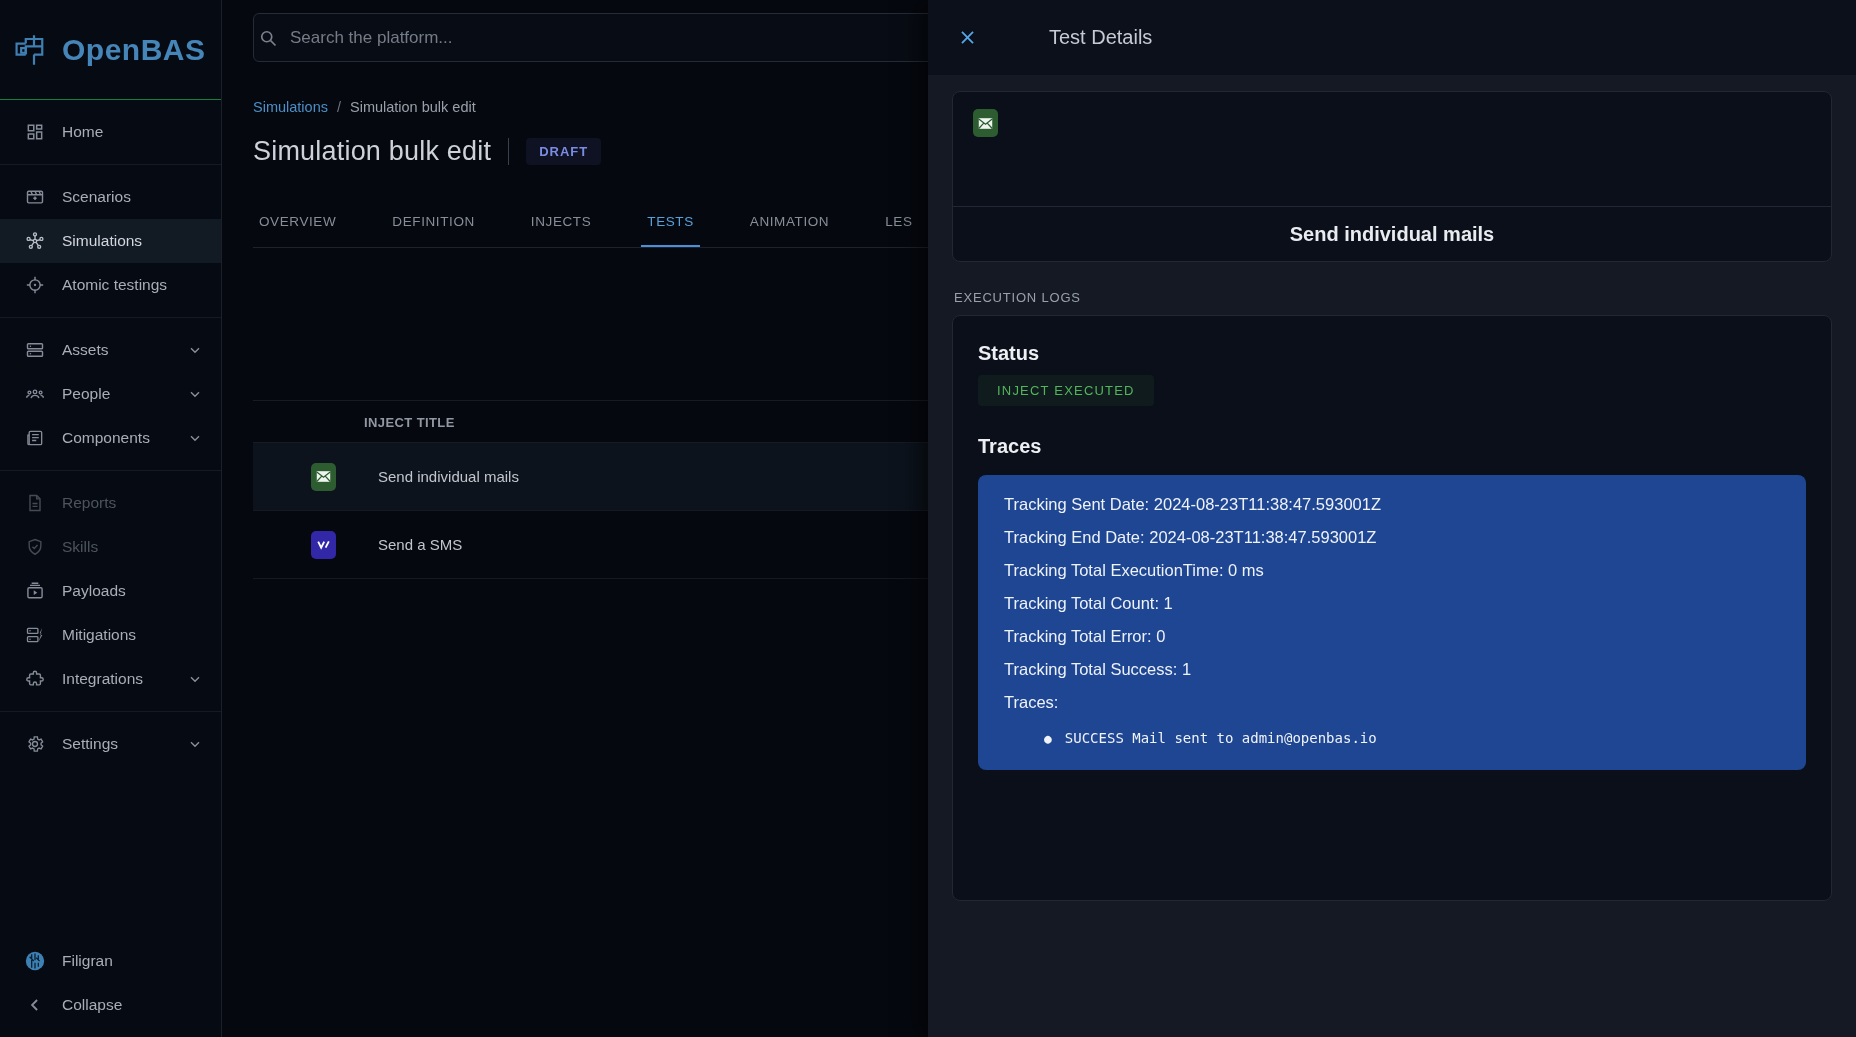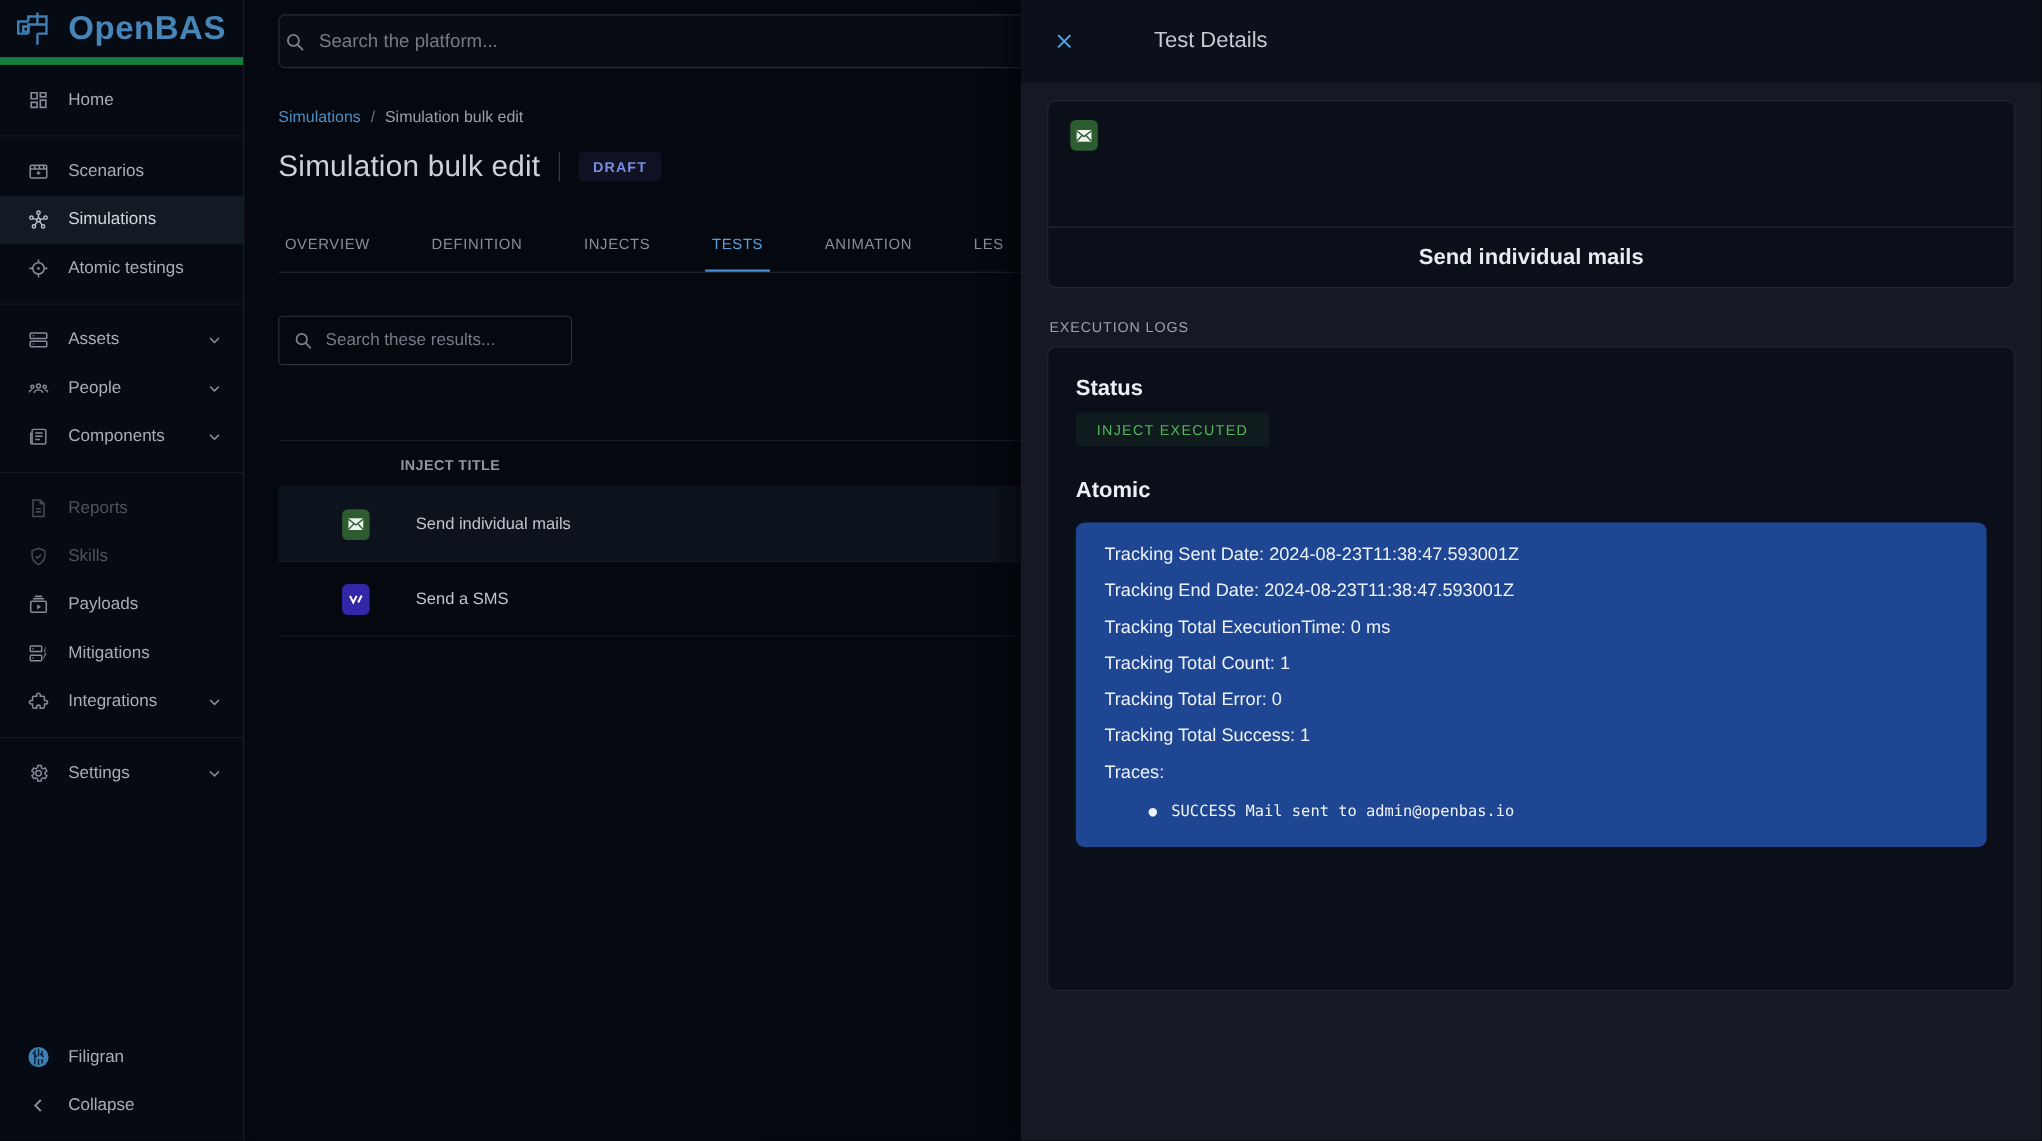--- a/index.html
+++ b/index.html
@@ -2,21 +2,21 @@
 <html><head>
 <meta charset="utf-8">
 <style>
   * { margin:0; padding:0; box-sizing:border-box; }
   html,body { width:1856px; height:1037px; background:#05080f; font-family:"Liberation Sans", sans-serif; }
   #app { position:relative; width:1856px; height:1037px; overflow:hidden; background:#05080f; color:#c4c8cf; }
 
   
   .sidebar { position:absolute; left:0; top:0; bottom:0; width:222px; background:#060a13;
              border-right:1px solid #1b202a; display:flex; flex-direction:column; z-index:2; }
-  .logo-row { height:59px; display:flex; align-items:center; padding-left:12px; border-bottom:7px solid #15803d; flex:none; }
+  .logo-row { height:100px; display:flex; align-items:center; padding-left:12px; border-bottom:1px solid #15803d; flex:none; }
   .logo-glyph { width:44px; height:44px; margin-right:6px; }
   .logo-text { font-size:30px; font-weight:700; color:#4585b8; letter-spacing:.5px; }
   .nav { flex:1 1 auto; padding-top:10px; overflow:hidden; }
   .nav-item { height:44px; display:flex; align-items:center; padding-left:25px; cursor:pointer; position:relative; }
   .nav-item .nav-icon { width:20px; height:20px; color:#858c97; flex:none; display:flex; align-items:center; justify-content:center; }
   .nav-item .nav-label { margin-left:17px; font-size:15.5px; color:#a9aeb6; }
   .nav-item.selected { background:#121a24; }
   .nav-item.selected .nav-label { color:#d3d7dd; }
   .nav-item.selected .nav-icon { color:#b9bfc7; }
   .nav-item.disabled .nav-label { color:#4e545c; }
@@ -332,29 +332,20 @@
 
     <div class="tabs">
       <div class="tab">OVERVIEW</div>
       <div class="tab">DEFINITION</div>
       <div class="tab">INJECTS</div>
       <div class="tab active">TESTS</div>
       <div class="tab">ANIMATION</div>
       <div class="tab">LES</div>
     </div>
 
-    <div class="search-results">
-      <span class="s-icon">
-        <svg class="icon" viewBox="0 0 24 24" fill="none" stroke="currentColor" stroke-width="2">
-            <circle cx="10.5" cy="10.5" r="6"></circle>
-            <path d="M15.2 15.2L21 21"></path>
-          </svg>
-      </span>
-      <input type="text" placeholder="Search these results..." style="">
-    </div>
 
     <div class="table">
       <div class="thead">
         <span class="th th-title">INJECT TITLE</span>
         <span class="th th-cut">T</span>
       </div>
       <div class="trow selected">
         <span class="inject-ic email">
           <svg viewBox="0 0 24 24">
               <rect x="2.5" y="4.5" width="19" height="15" fill="#eef4ee"></rect>
@@ -402,21 +393,21 @@
           <span class="inject-card-title">Send individual mails</span>
         </div>
       </div>
 
       <div class="section-label">EXECUTION LOGS</div>
 
       <div class="panel logs-card">
         <div class="h-block">Status</div>
         <span class="status-chip">INJECT EXECUTED</span>
 
-        <div class="h-block traces-h">Atomic</div>
+        <div class="h-block traces-h">Traces</div>
 
         <div class="trace-box">
           <div class="trace-line">Tracking Sent Date: 2024-08-23T11:38:47.593001Z</div>
           <div class="trace-line">Tracking End Date: 2024-08-23T11:38:47.593001Z</div>
           <div class="trace-line">Tracking Total ExecutionTime: 0 ms</div>
           <div class="trace-line">Tracking Total Count: 1</div>
           <div class="trace-line">Tracking Total Error: 0</div>
           <div class="trace-line">Tracking Total Success: 1</div>
           <div class="trace-line">Traces:</div>
           <div class="trace-bullet-row">

